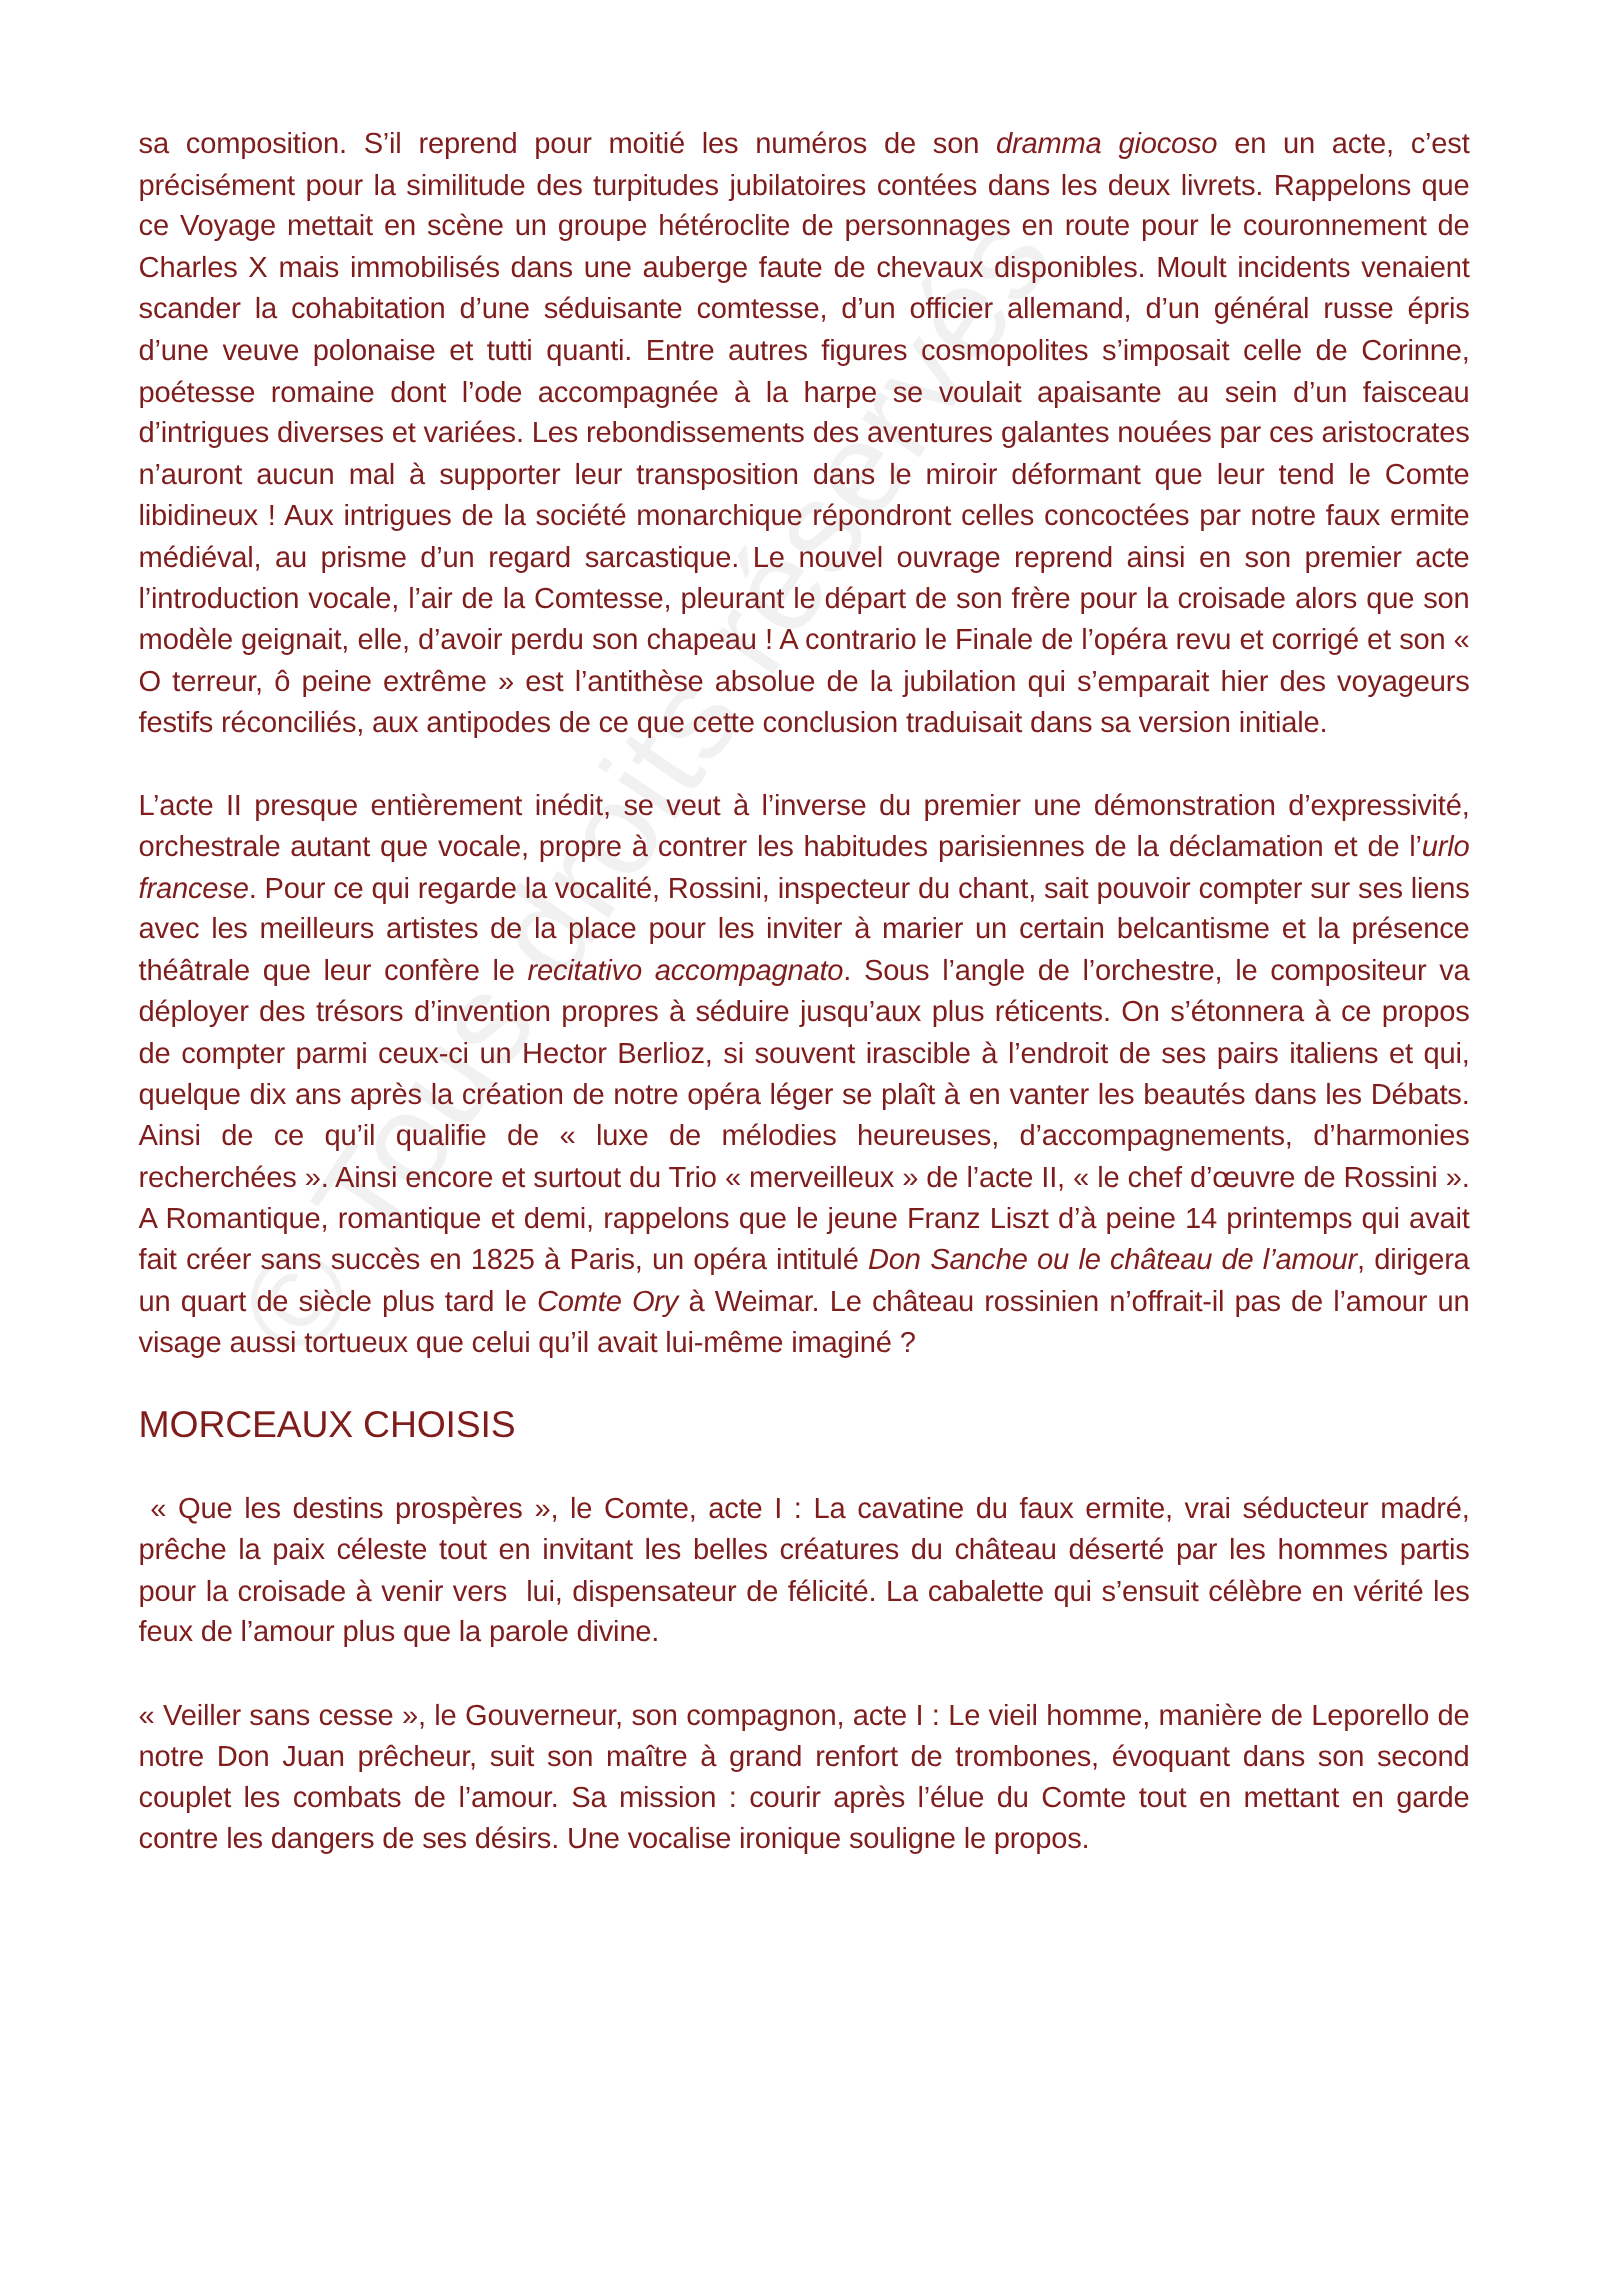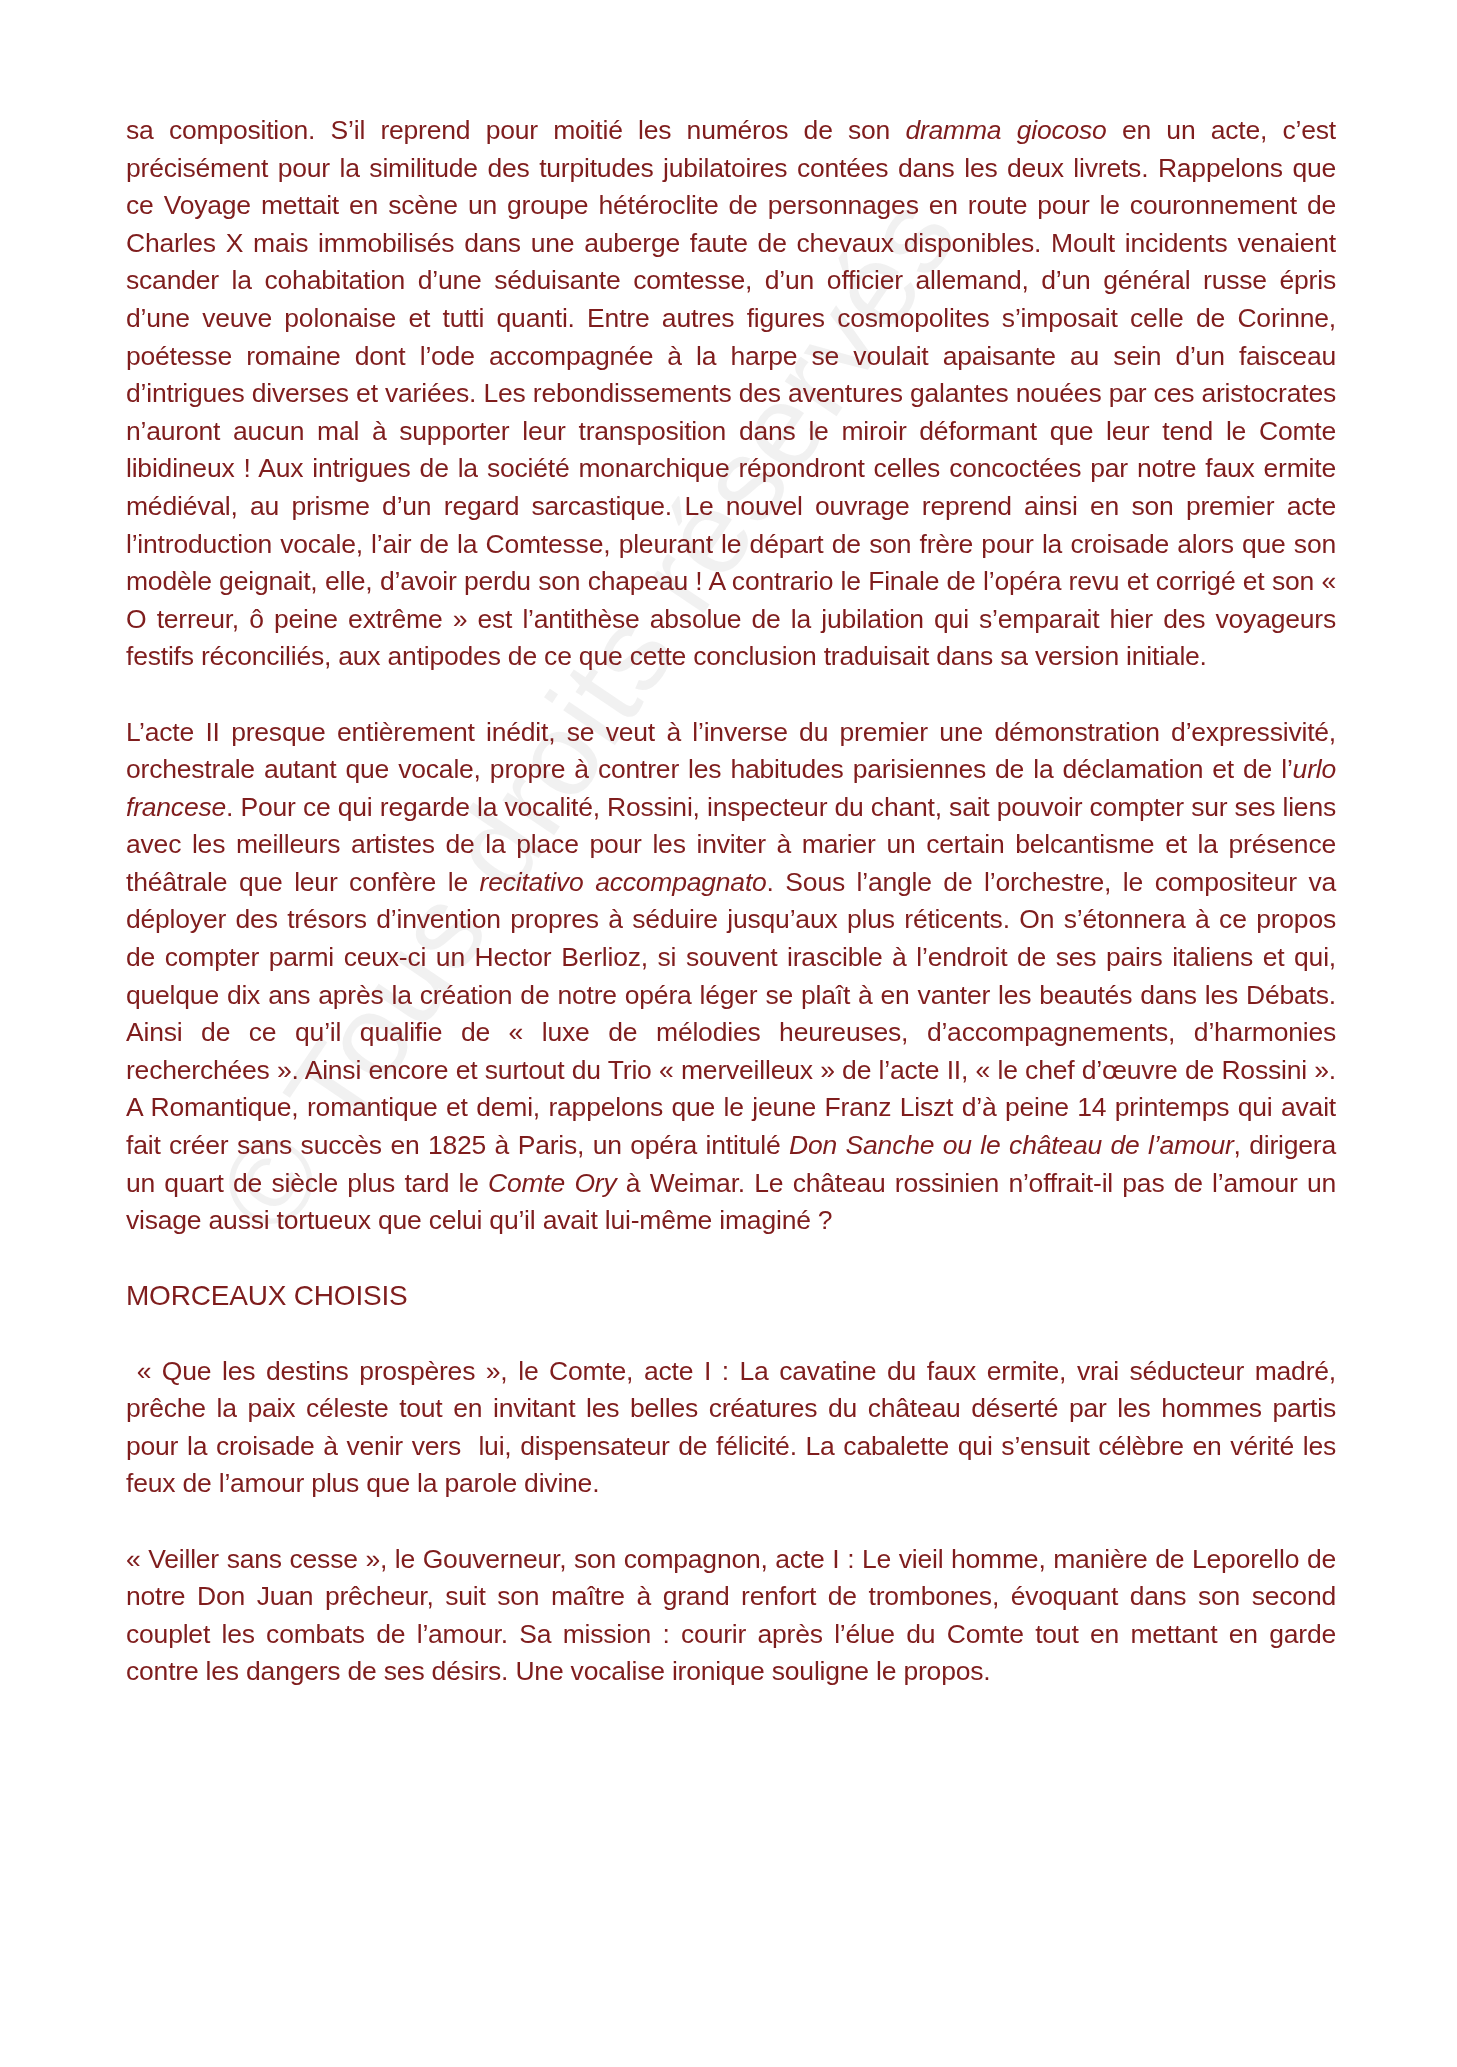--- a/index.html
+++ b/index.html
@@ -6,21 +6,21 @@
   body { width: 1457px; height: 2067px; position: relative; overflow: hidden; }
   .page {
     position: absolute; left: 126px; top: 112px; width: 1210px;
     font-family: "Liberation Sans", sans-serif;
     font-size: 26.5px; line-height: 37.6px; color: #7f1d1d;
     letter-spacing: -0.2px;
   }
   .page p { margin: 0; }
   .justify { text-align: justify; }
   .gap { height: 37.6px; }
-  .heading { margin: 0; font-weight: normal; font-size: 28px; }
+  .heading { margin: 0; font-weight: normal; font-size: 34px; }
   i { font-style: italic; }
   .watermark {
     position: absolute; left: 190px; top: 1180px;
     transform-origin: 0 0; transform: rotate(-56deg);
     font-family: "Liberation Sans", sans-serif;
     font-size: 118px; color: rgba(120,120,120,0.10);
     white-space: nowrap; pointer-events: none; letter-spacing: 2px;
   }
 </style>
 </head>

